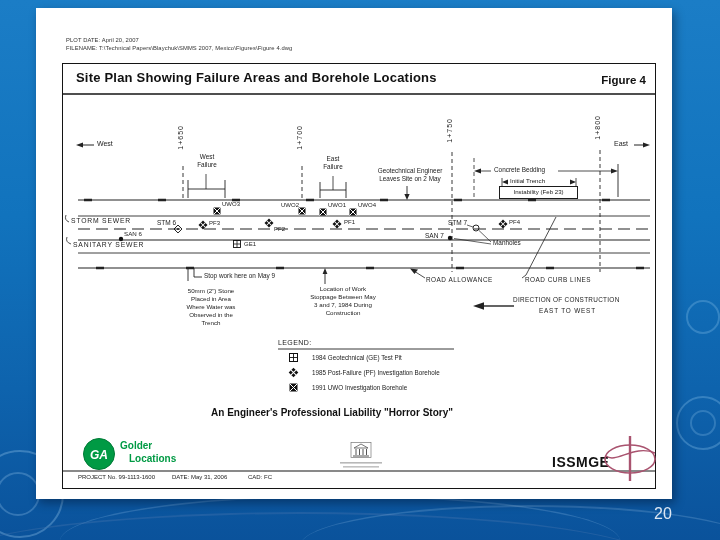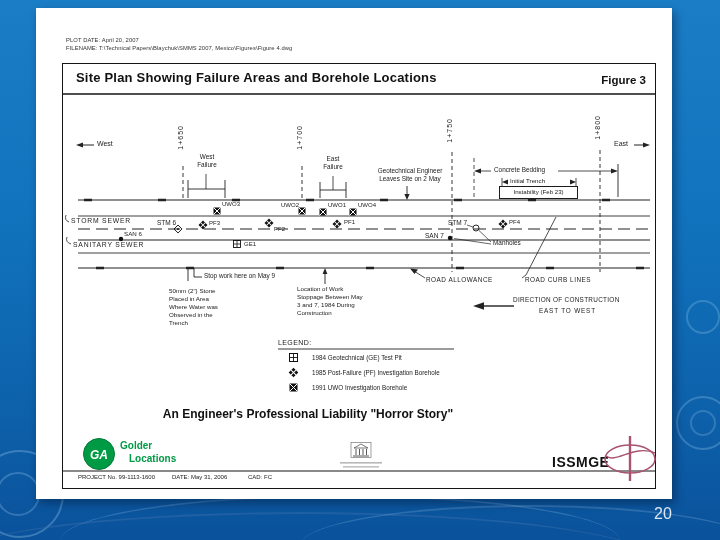--- a/index.html
+++ b/index.html
@@ -10,39 +10,39 @@
   }
   .deco{position:absolute;border-radius:50%;pointer-events:none;}
   .page{
     position:absolute;left:36px;top:8px;width:636px;height:491px;
     background:#ffffff;box-shadow:3px 4px 9px rgba(0,10,30,.4);
   }
   .frame{
     position:absolute;left:26px;top:55px;width:592px;height:424px;
     border:1.8px solid #141414;
   }
-  .lbl{position:absolute;color:#1b1b1b;white-space:pre-line;line-height:1.28;}
+  .lbl{position:absolute;color:#1b1b1b;white-space:pre-line;line-height:1.28;text-align:center;}
   .tiny{font-size:5.8px;color:#333;letter-spacing:.1px;}
   .title{font-size:13px;font-weight:bold;color:#111;letter-spacing:.2px;white-space:nowrap;}
   .figno{font-size:11.5px;font-weight:bold;color:#111;text-align:right;width:96px;}
   .c{text-align:center;}
   .station{writing-mode:vertical-rl;transform:rotate(180deg);font-size:7px;letter-spacing:1px;color:#222;}
   .cad6{font-size:6px;}
   .cad62{font-size:6.2px;}
   .cad64{font-size:6.4px;}
   .cad65{font-size:6.5px;}
   .cad68{font-size:6.8px;letter-spacing:.8px;}
   .box-note{
     position:absolute;border:0.9px solid #1b1b1b;font-size:6.1px;color:#1b1b1b;
     text-align:center;line-height:10px;
   }
   .legend-row{position:absolute;display:flex;align-items:center;gap:13px;}
   .legend-label{font-size:6.3px;color:#1b1b1b;}
   .legend-title{font-size:7px;color:#1b1b1b;letter-spacing:.4px;}
-  .caption{left:26px;width:492px;text-align:center;font-size:12px;font-weight:bold;color:#111;}
+  .caption{left:26px;width:492px;text-align:center;font-size:10px;font-weight:bold;color:#111;padding-left:24px;}
   .green{color:#009a44;font-weight:bold;}
   .g1{font-size:10px;}
   .footrow{font-size:6px;color:#222;}
   .issmge-t{font-size:14px;font-weight:bold;letter-spacing:.5px;color:#111;}
   .pagenum{position:absolute;left:654px;top:505px;font-size:16px;color:#dde7f3;}
   svg{position:absolute;overflow:visible;}
 </style>
 </head>
 <body>
 
@@ -56,21 +56,21 @@
 <div class="deco" style="left:300px;top:505px;width:460px;height:80px;border-top:2px solid rgba(180,215,245,.2);"></div>
 
 <div class="page">
 
   <div class="lbl tiny" style="left:30px;top:29px;">PLOT DATE:  April 20, 2007</div>
   <div class="lbl tiny" style="left:30px;top:37px;">FILENAME: T:\Technical Papers\Blaychuk\SMMS 2007, Mexico\Figures\Figure 4.dwg</div>
 
   <div class="frame"></div>
 
   <div class="lbl title" style="left:40px;top:62px;">Site Plan Showing Failure Areas and Borehole Locations</div>
-  <div class="lbl figno" style="left:514px;top:65px;">Figure 3</div>
+  <div class="lbl figno" style="left:514px;top:65px;">Figure 4</div>
 
   <svg width="636" height="491" viewBox="0 0 636 491" style="left:0;top:0;">
 
     <line x1="27" y1="86" x2="619" y2="86" stroke="#141414" stroke-width="1.4"></line>
     <line x1="27" y1="463" x2="619" y2="463" stroke="#141414" stroke-width="1.1"></line>
 
     <g>
       <line x1="42" y1="192" x2="614" y2="192" stroke="#222" stroke-width="1.2"></line>
       <line x1="48" y1="192" x2="614" y2="192" stroke="#222" stroke-width="2.6" stroke-dasharray="8 66"></line>
     </g>

